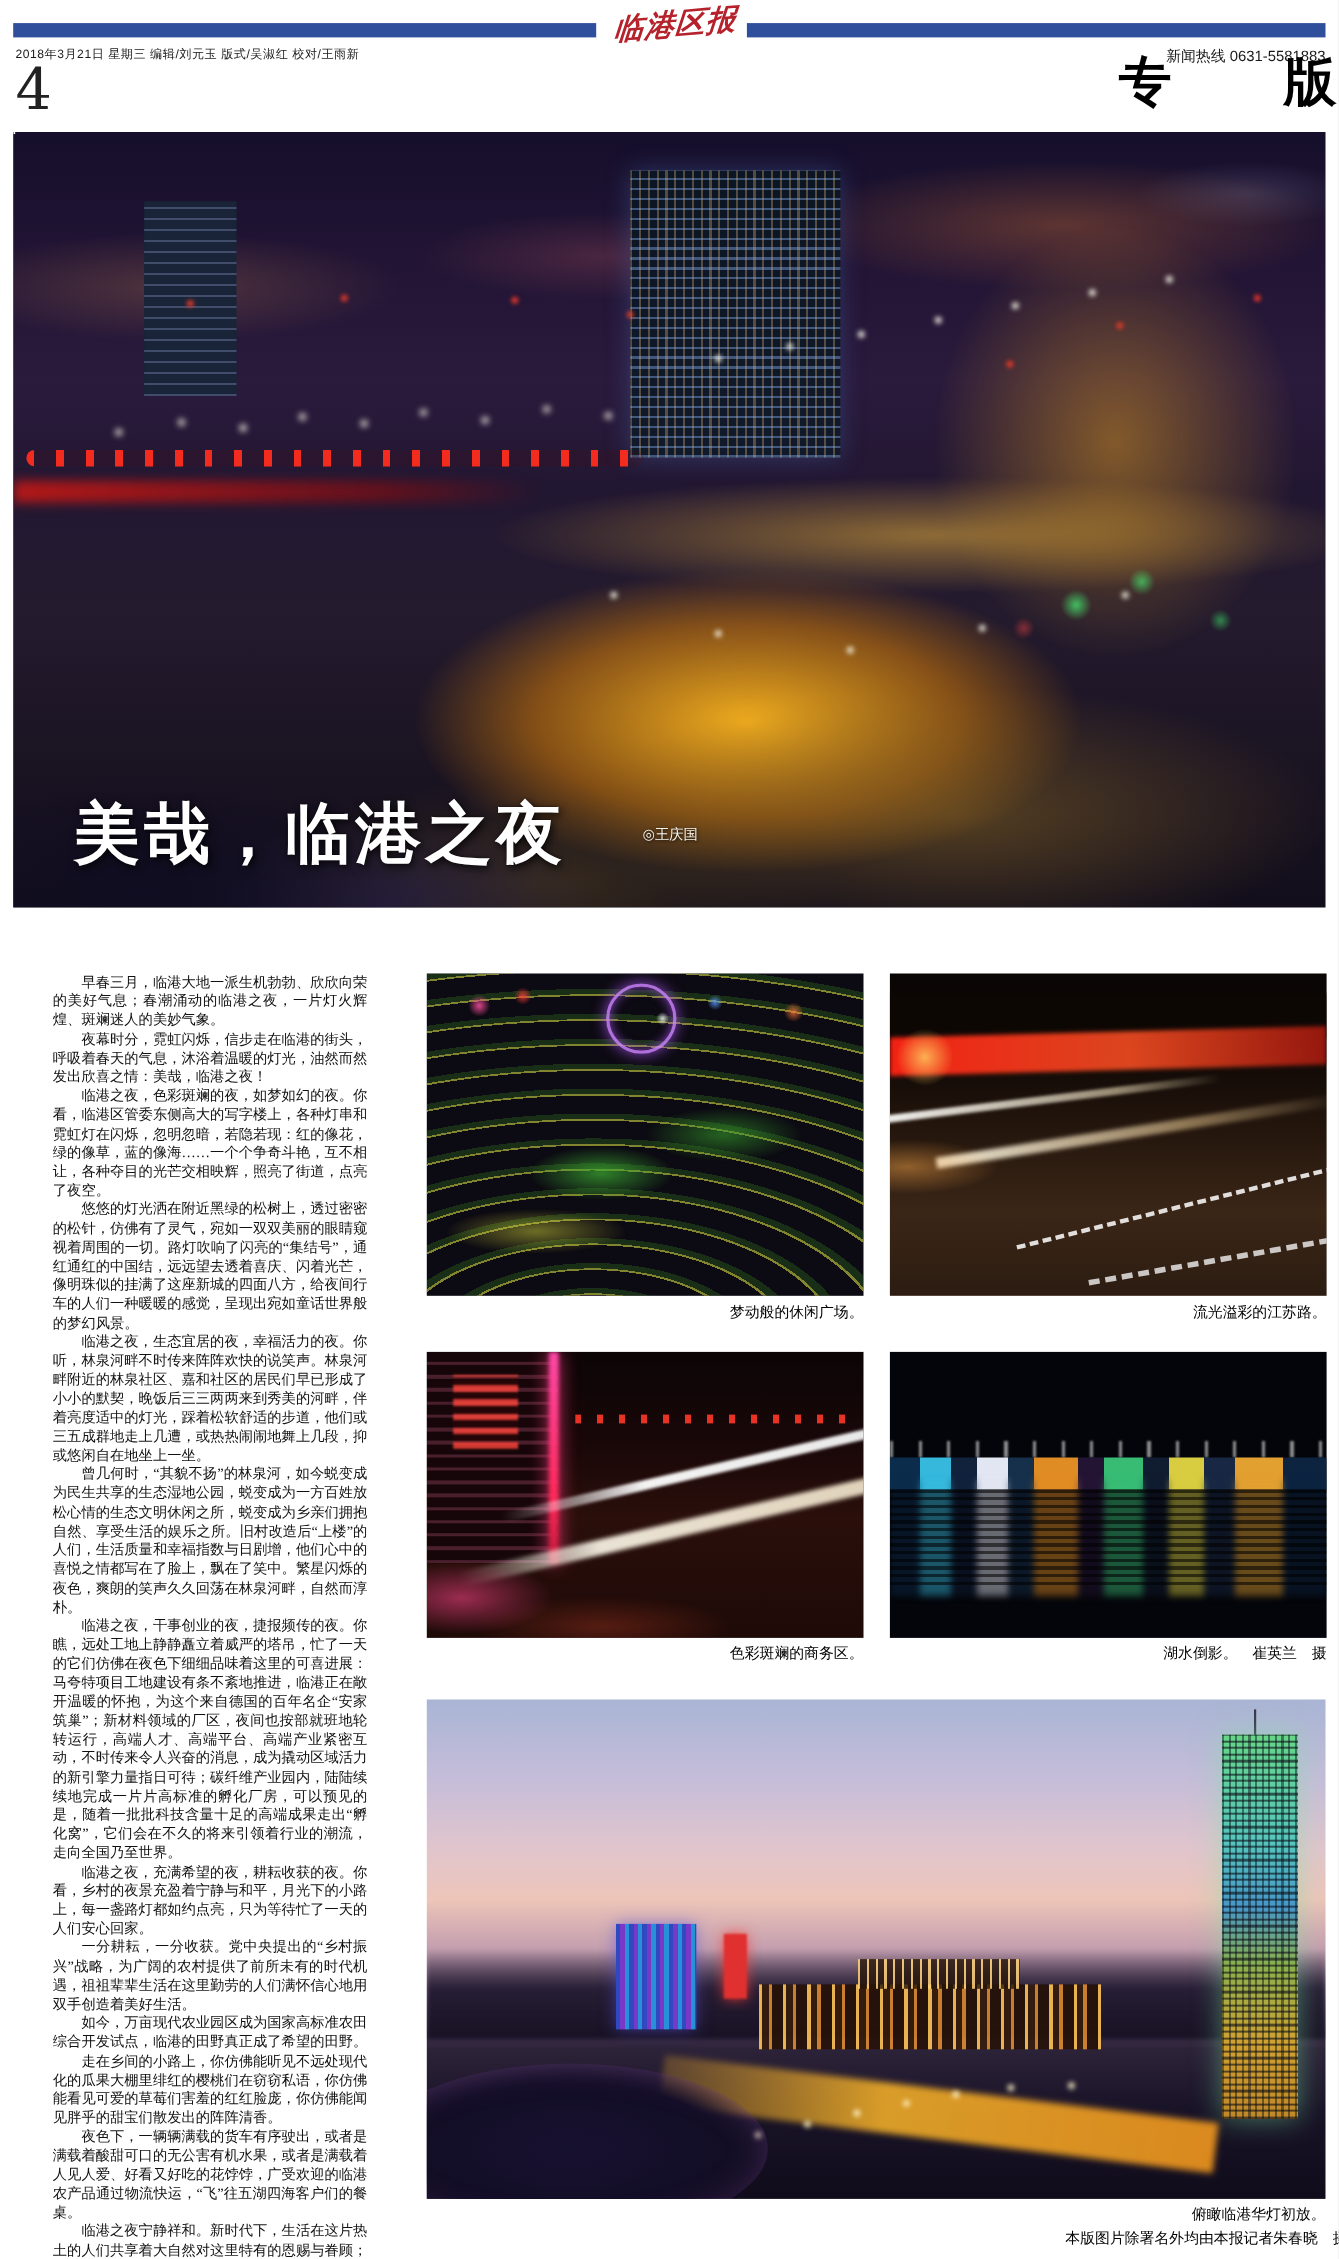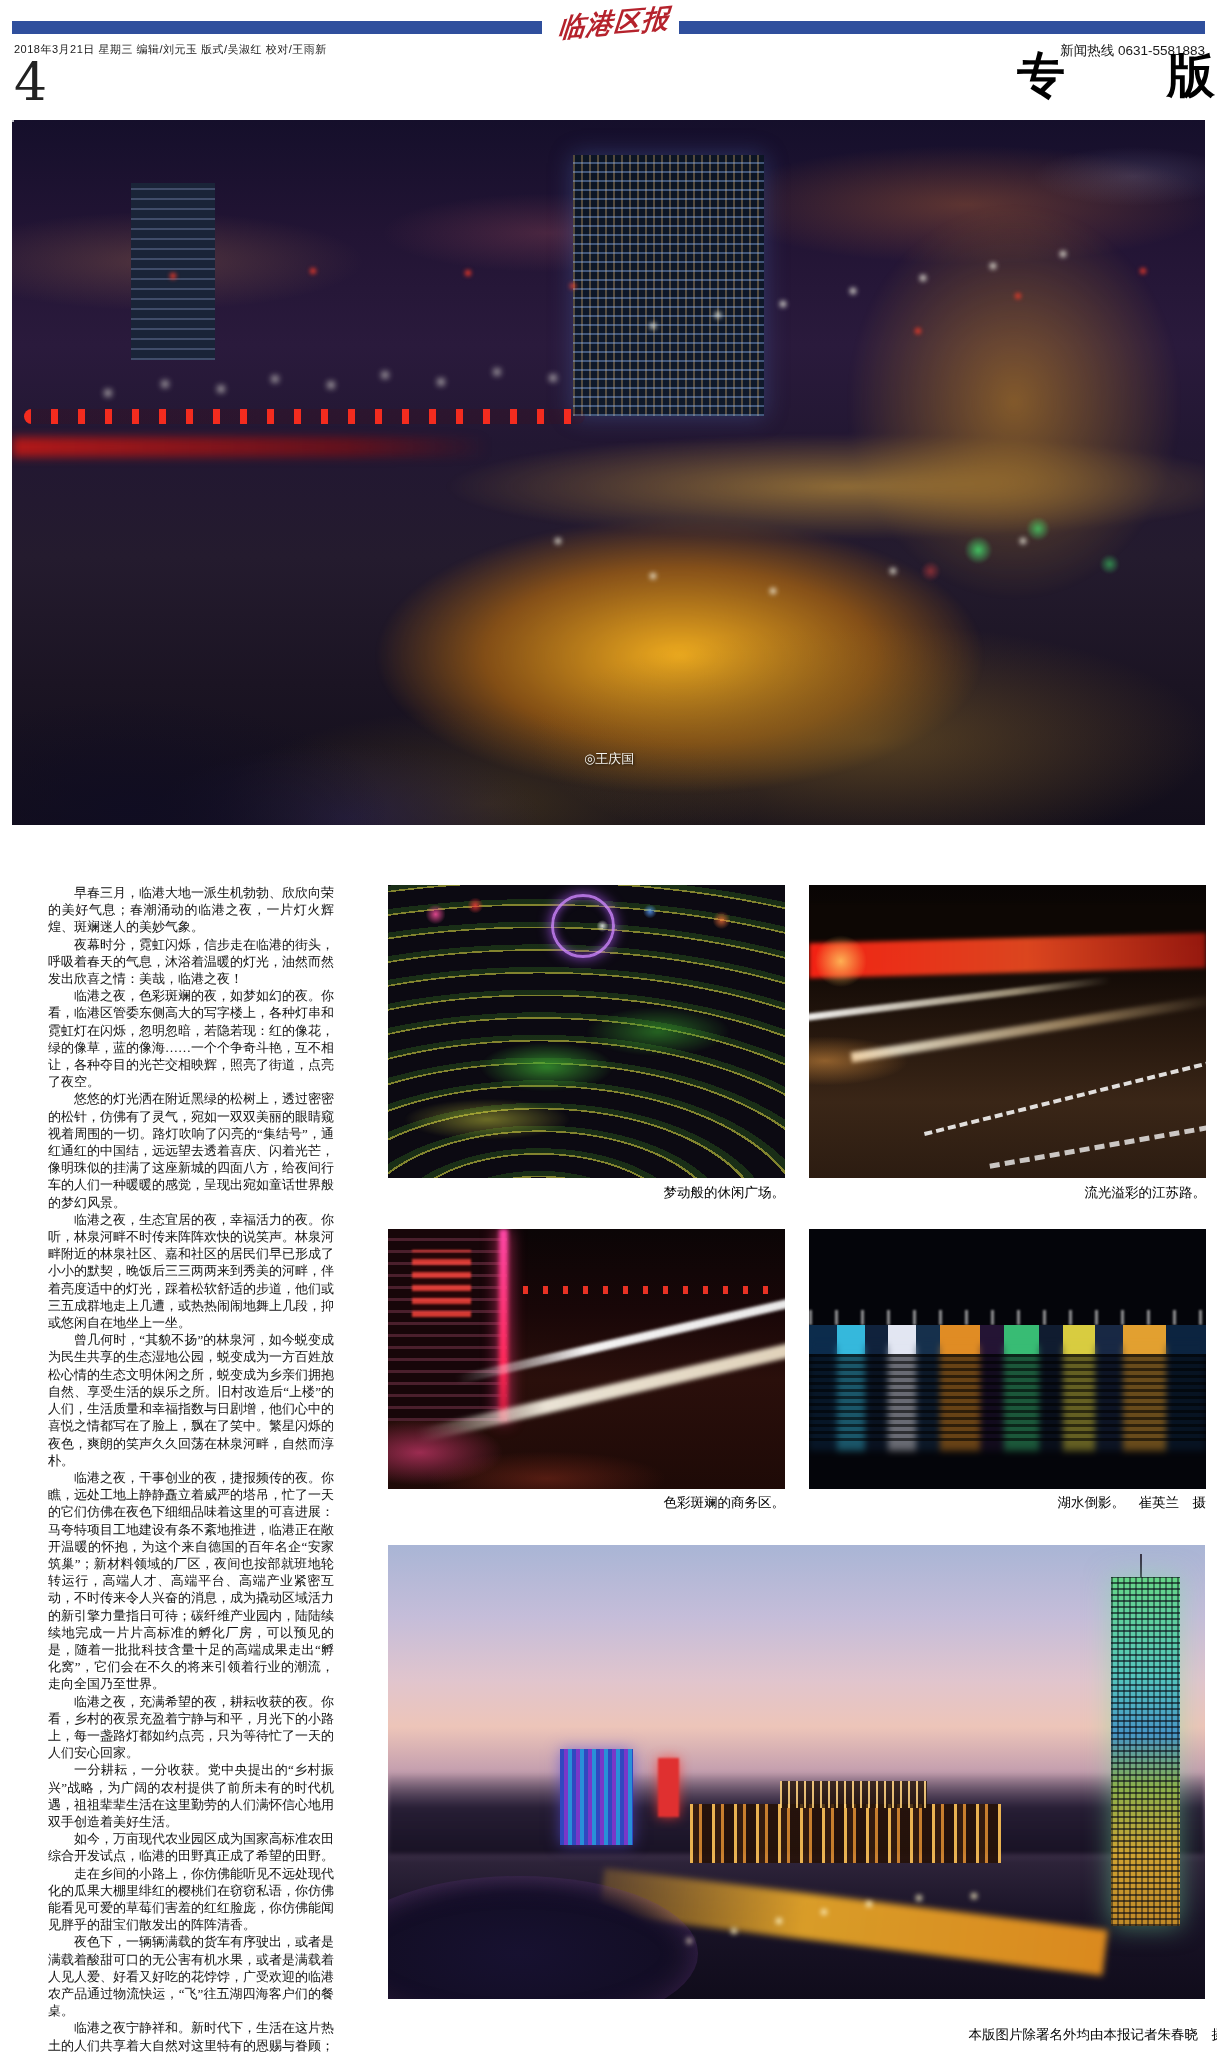--- a/index.html
+++ b/index.html
@@ -195,20 +195,21 @@
     <i class="h-tower"></i>
     <i class="h-crane"></i>
     <i class="h-roadgold"></i>
     <i class="h-redstring"></i>
     <i class="h-redband"></i>
     <i class="h-reddots"></i>
     <i class="h-lamps"></i>
     <i class="h-green"></i>
     <i class="h-lawn"></i>
     <i class="h-water"></i>
+    <i class="h-title">美哉，临港之夜</i>
     <i class="h-byline">◎王庆国</i>
   </div>
 
   <div id="article" class="abs">
     <p>早春三月，临港大地一派生机勃勃、欣欣向荣的美好气息；春潮涌动的临港之夜，一片灯火辉煌、斑斓迷人的美妙气象。</p>
     <p>夜幕时分，霓虹闪烁，信步走在临港的街头，呼吸着春天的气息，沐浴着温暖的灯光，油然而然发出欣喜之情：美哉，临港之夜！</p>
     <p>临港之夜，色彩斑斓的夜，如梦如幻的夜。你看，临港区管委东侧高大的写字楼上，各种灯串和霓虹灯在闪烁，忽明忽暗，若隐若现：红的像花，绿的像草，蓝的像海……一个个争奇斗艳，互不相让，各种夺目的光芒交相映辉，照亮了街道，点亮了夜空。</p>
     <p>悠悠的灯光洒在附近黑绿的松树上，透过密密的松针，仿佛有了灵气，宛如一双双美丽的眼睛窥视着周围的一切。路灯吹响了闪亮的“集结号”，通红通红的中国结，远远望去透着喜庆、闪着光芒，像明珠似的挂满了这座新城的四面八方，给夜间行车的人们一种暖暖的感觉，呈现出宛如童话世界般的梦幻风景。</p>
     <p>临港之夜，生态宜居的夜，幸福活力的夜。你听，林泉河畔不时传来阵阵欢快的说笑声。林泉河畔附近的林泉社区、嘉和社区的居民们早已形成了小小的默契，晚饭后三三两两来到秀美的河畔，伴着亮度适中的灯光，踩着松软舒适的步道，他们或三五成群地走上几遭，或热热闹闹地舞上几段，抑或悠闲自在地坐上一坐。</p>
     <p>曾几何时，“其貌不扬”的林泉河，如今蜕变成为民生共享的生态湿地公园，蜕变成为一方百姓放松心情的生态文明休闲之所，蜕变成为乡亲们拥抱自然、享受生活的娱乐之所。旧村改造后“上楼”的人们，生活质量和幸福指数与日剧增，他们心中的喜悦之情都写在了脸上，飘在了笑中。繁星闪烁的夜色，爽朗的笑声久久回荡在林泉河畔，自然而淳朴。</p>
@@ -266,15 +267,16 @@
         <i class="grid"></i>
       </i>
     <i class="pe-bldg-blue"></i>
     <i class="pe-redsign"></i>
     <i class="pe-goldrow"></i>
     <i class="pe-goldrow2"></i>
     <i class="pe-road"></i>
     <i class="pe-roadlamps"></i>
     <i class="pe-lake"></i>
   </div>
+  <div class="abs caption capE">俯瞰临港华灯初放。</div>
   <div class="abs credit">本版图片除署名外均由本报记者朱春晓　摄</div>
 
 </div>
 
 </body></html>

